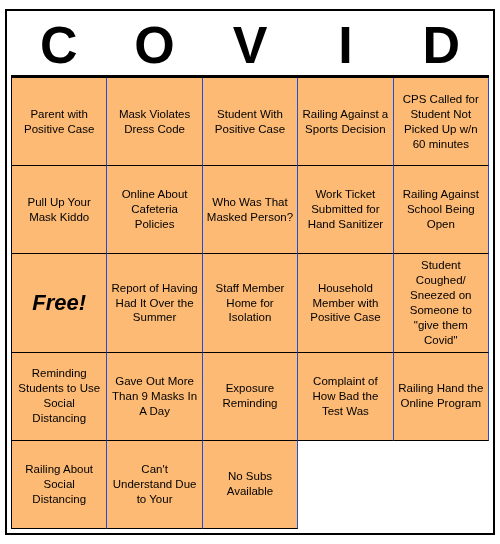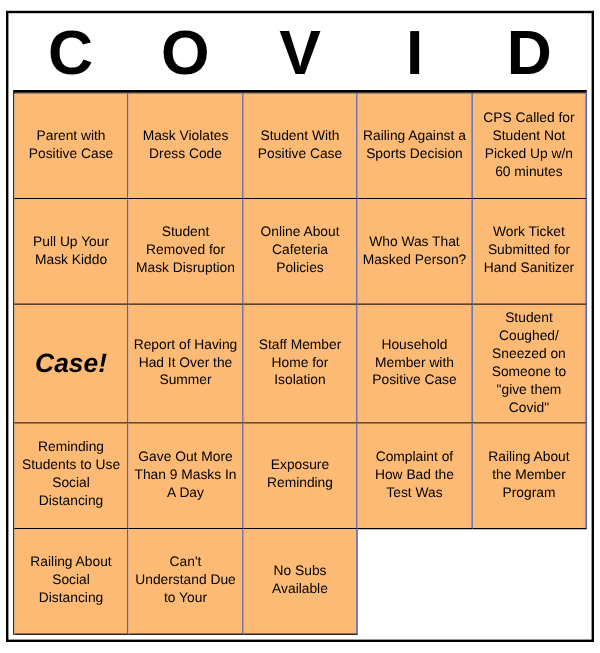--- a/index.html
+++ b/index.html
@@ -99,33 +99,33 @@
       <div class="bingo-cell">
         <span>Railing Against a Sports Decision</span>
       </div>
       <div class="bingo-cell">
         <span>CPS Called for Student Not Picked Up w/n 60 minutes</span>
       </div>
       <div class="bingo-cell">
         <span>Pull Up Your Mask Kiddo</span>
       </div>
       <div class="bingo-cell">
-        <span>Student Removed for Mask Disruption</span>
-      </div>
-      <div class="bingo-cell">
         <span>Online About Cafeteria Policies</span>
       </div>
       <div class="bingo-cell">
         <span>Who Was That Masked Person?</span>
       </div>
       <div class="bingo-cell">
         <span>Work Ticket Submitted for Hand Sanitizer</span>
       </div>
+      <div class="bingo-cell">
+        <span>Railing Against School Being Open</span>
+      </div>
       <div class="bingo-cell free-space">
-        <span>Case!</span>
+        <span>Free!</span>
       </div>
       <div class="bingo-cell">
         <span>Report of Having Had It Over the Summer</span>
       </div>
       <div class="bingo-cell">
         <span>Staff Member Home for Isolation</span>
       </div>
       <div class="bingo-cell">
         <span>Household Member with Positive Case</span>
       </div>
@@ -138,21 +138,21 @@
       <div class="bingo-cell">
         <span>Gave Out More Than 9 Masks In A Day</span>
       </div>
       <div class="bingo-cell">
         <span>Exposure Reminding</span>
       </div>
       <div class="bingo-cell">
         <span>Complaint of How Bad the Test Was</span>
       </div>
       <div class="bingo-cell">
-        <span>Railing About the Member Program</span>
+        <span>Railing Hand the Online Program</span>
       </div>
       <div class="bingo-cell">
         <span>Railing About Social Distancing</span>
       </div>
       <div class="bingo-cell">
         <span>Can't Understand Due to Your</span>
       </div>
       <div class="bingo-cell">
         <span>No Subs Available</span>
       </div>

